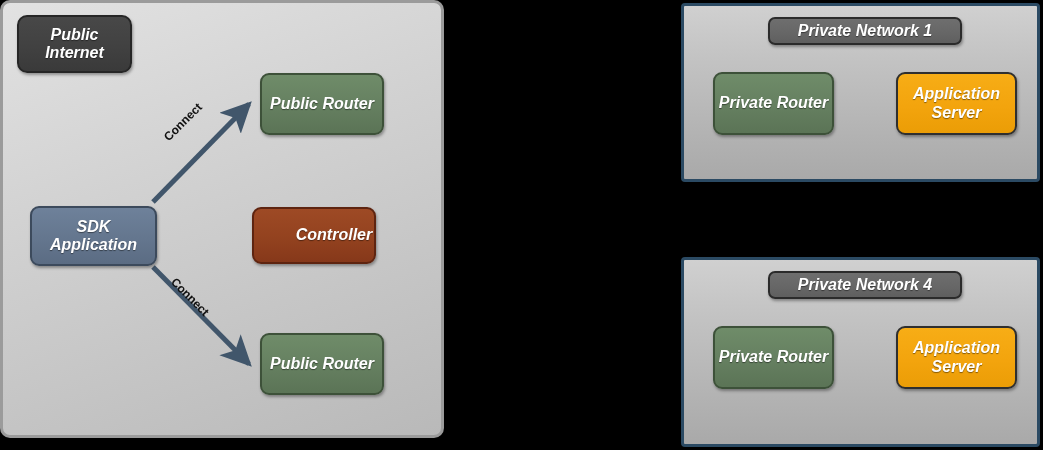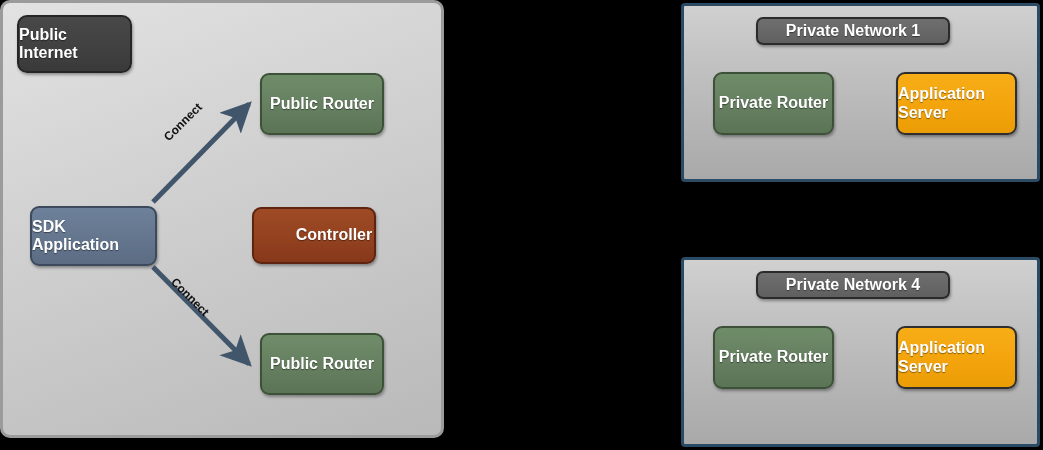--- a/index.html
+++ b/index.html
@@ -22,25 +22,26 @@
     border:3px solid #2b4a63;
     border-radius:4px;
   }
   .zone-pn1{top:3px;height:179px;}
   .zone-pn2{top:257px;height:190px;}
 
   
   .node{
     position:absolute;box-sizing:border-box;
     display:flex;align-items:center;justify-content:center;
-    color:#ffffff;font-weight:bold;font-size:16px;
+    text-align:center;color:#ffffff;font-weight:bold;font-size:16px;
     line-height:1.15;border-radius:9px;
     text-shadow:0 1px 1px rgba(0,0,0,.45);
     box-shadow:1px 2px 3px rgba(0,0,0,.35);
     user-select:none;
+    font-style:italic;
   }
   .node span{display:block;}
 
   .n-green{
     background:linear-gradient(180deg,#6f8c69 0%,#657f60 55%,#5b7456 100%);
     border:2px solid #3d5139;
     margin-left:8px;
   }
   .n-brown{
     background:linear-gradient(180deg,#9e4a25 0%,#93421f 55%,#86381a 100%);
@@ -65,21 +66,21 @@
   }
 
   
   .b-public-internet{left:14px;top:12px;width:115px;height:58px;border-radius:10px;}
   .b-sdk-app       {left:27px;top:203px;width:127px;height:60px;}
   .b-router-top    {left:249px;top:70px;width:124px;height:62px;}
   .b-router-bottom {left:249px;top:330px;width:124px;height:62px;}
   .b-controller    {left:249px;top:204px;width:124px;height:57px;padding-left:40px;}
 
   
-  .p-title {left:72px;top:11px;width:194px;height:28px;font-size:16px;}
+  .p-title {left:84px;top:11px;width:194px;height:28px;font-size:16px;}
   .p-router{left:21px;top:66px;width:121px;height:63px;}
   .p-app   {left:212px;top:66px;width:121px;height:63px;}
 
   
   .edges{position:absolute;left:0;top:0;width:444px;height:438px;pointer-events:none;}
 
   .edge-label{
     position:absolute;color:#111;font-size:12px;font-weight:bold;
     white-space:nowrap;user-select:none;
   }

